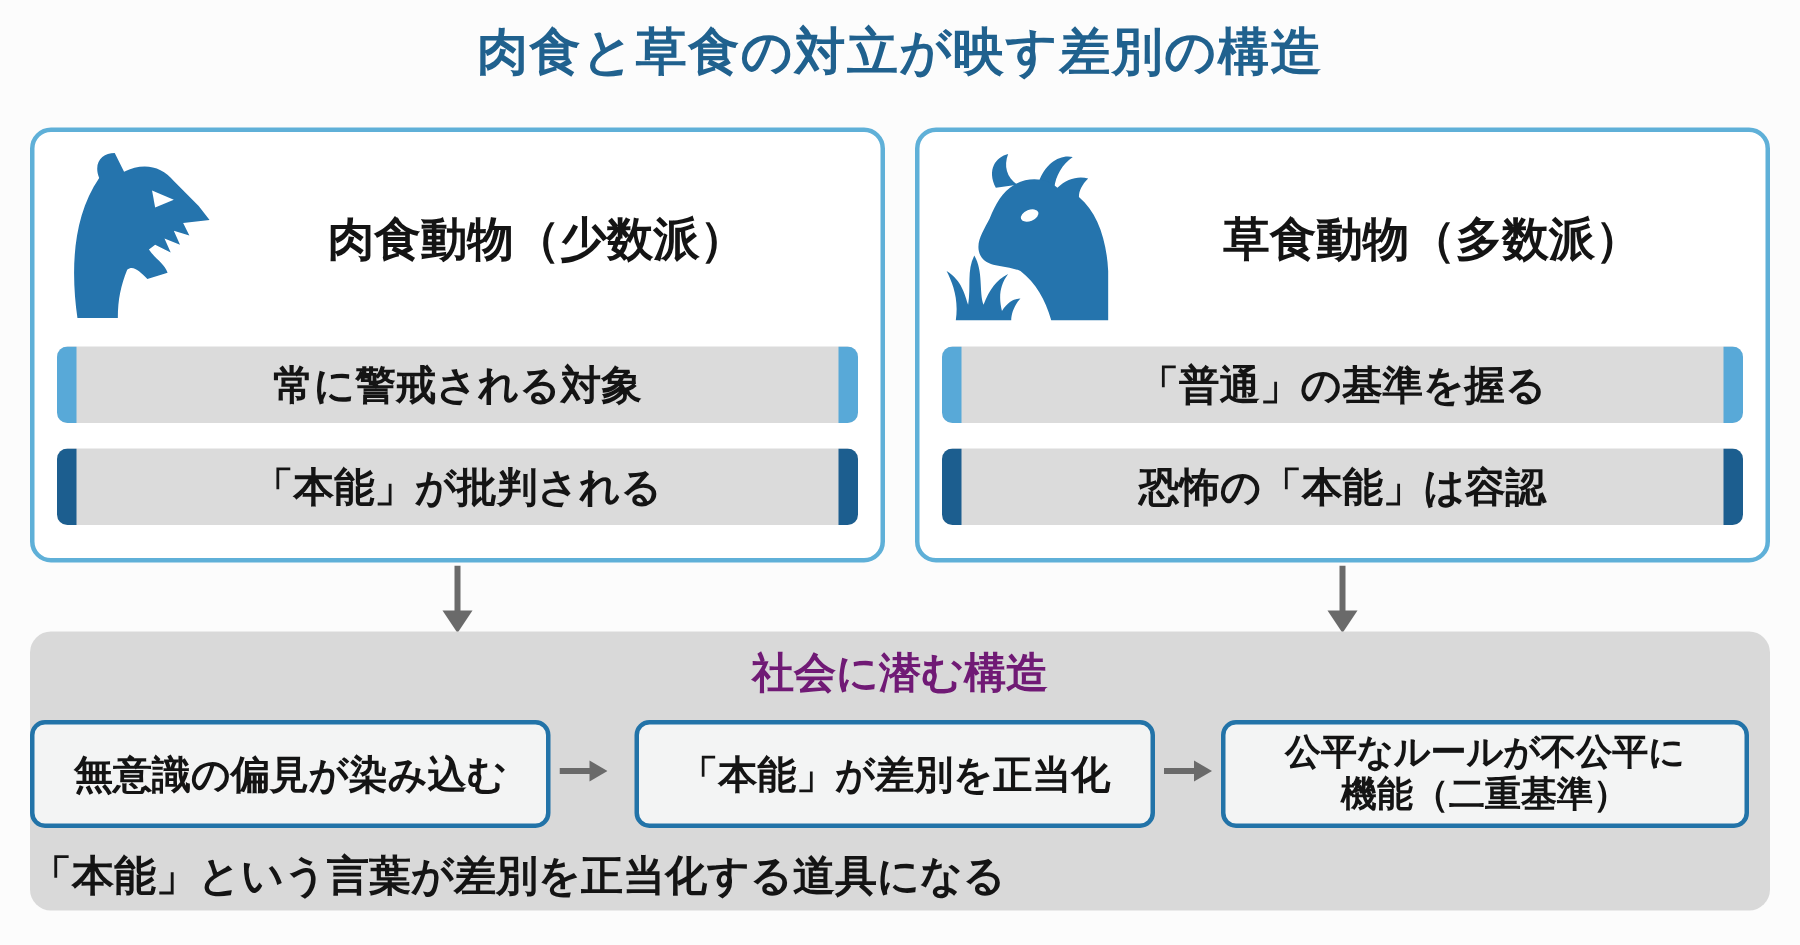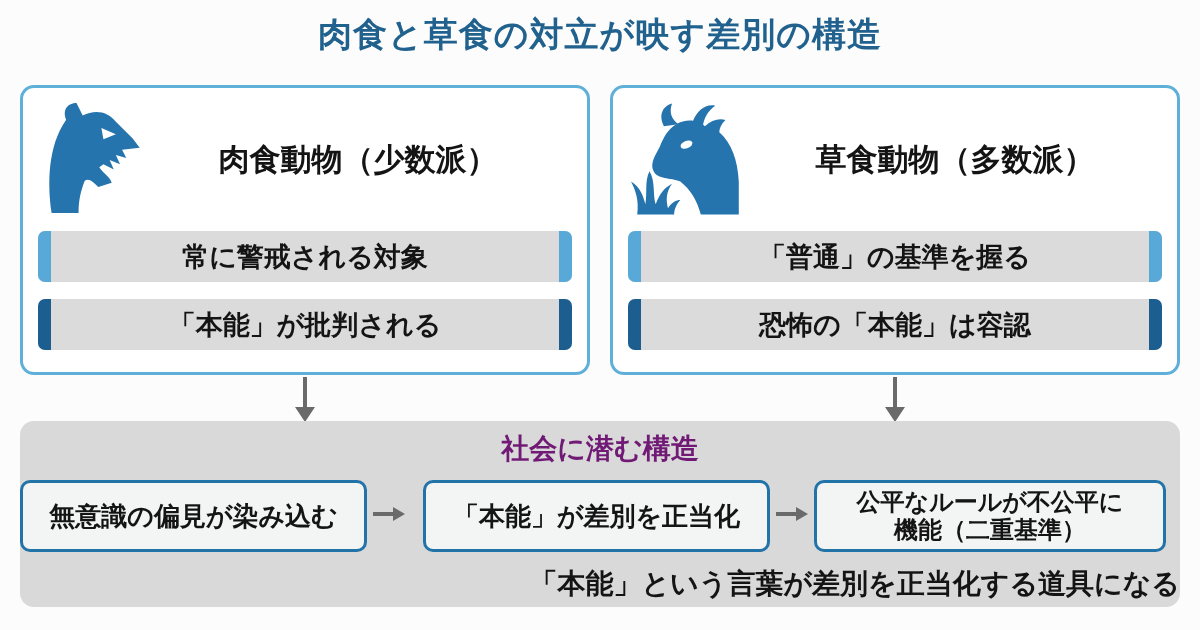--- a/index.html
+++ b/index.html
@@ -57,21 +57,21 @@
   .flow-box {
     height:72px; background:#F3F4F4; border:3px solid #2273A8;
     border-radius:10px; display:flex; align-items:center; justify-content:center;
     text-align:center; font-weight:bold; color:#141414;
   }
   .flow-box.b1 { width:347px; font-size:26px; }
   .flow-box.b2 { width:347px; font-size:26px;margin-left:12px; }
   .flow-box.b3 { width:352px; font-size:24px; line-height:1.15; white-space:pre-line; }
   .flow-arrow { flex:0 0 auto; }
   .panel-caption {
-    text-align:right; margin-top:13px; font-size:28px; font-weight:bold;
+    text-align:left; margin-top:13px; font-size:28px; font-weight:bold;
     color:#141414;
   }
 </style>
 </head>
 <body>
 
 <div class="canvas">
 
   <div class="page-title">肉食と草食の対立が映す差別の構造</div>
 

